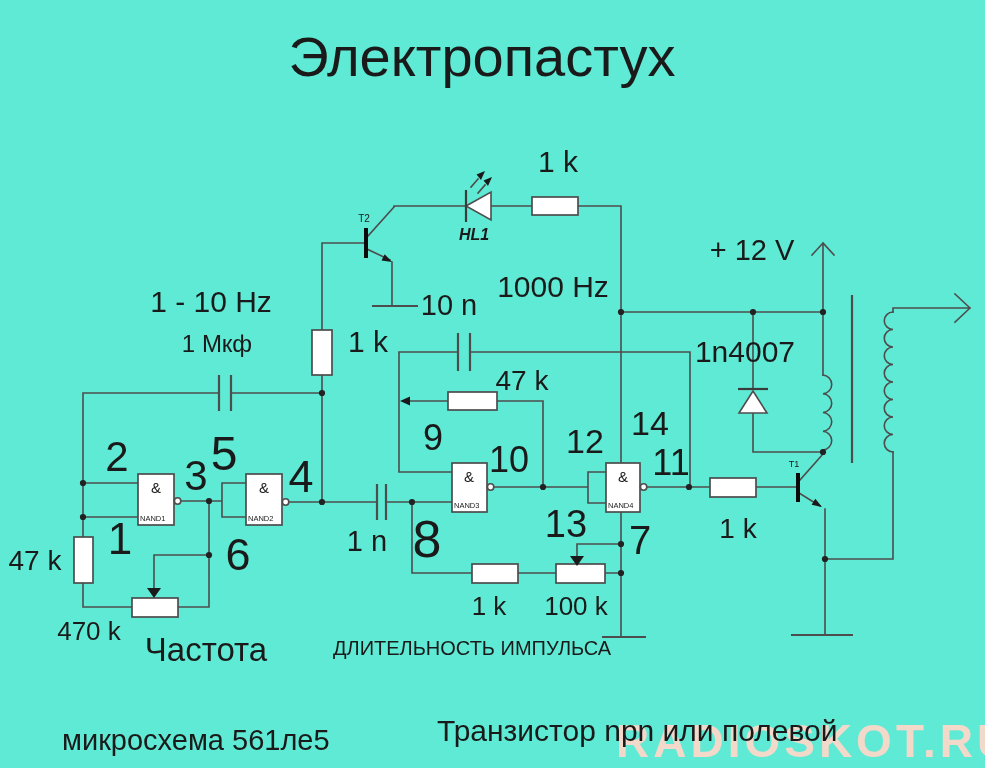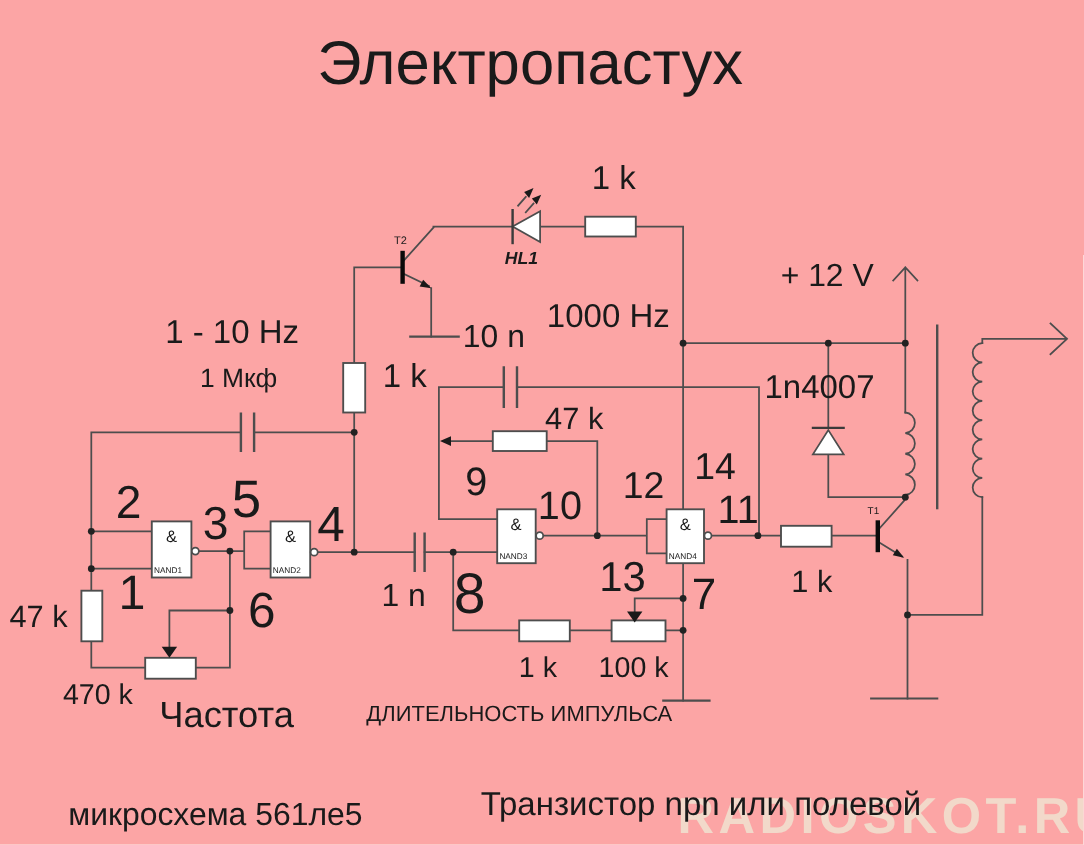--- a/index.html
+++ b/index.html
@@ -1,16 +1,16 @@
 <!DOCTYPE html>
 <html><head>
 <meta charset="utf-8">
 <style>
   html,body{margin:0;padding:0;background:#fff;}
-  .stage{position:relative;width:985px;height:768px;background:#fca5a5;overflow:hidden;
+  .stage{position:relative;width:985px;height:768px;background:#5eead4;overflow:hidden;
          font-family:"Liberation Sans", sans-serif;}
   svg{position:absolute;left:0;top:0;}
   svg text{fill:#1a1a1a;font-family:"Liberation Sans", sans-serif;}
   .wire{stroke:#4d4d4d;stroke-width:1.6;fill:none;stroke-linecap:square;}
   .plate{stroke:#4d4d4d;stroke-width:2.2;fill:none;}
   .box{fill:#ffffff;stroke:#4d4d4d;stroke-width:1.7;}
   .bar{stroke:#0a0a0a;stroke-width:4;fill:none;}
   .thinbar{stroke:#3b3b3b;stroke-width:2.2;fill:none;}
   .dot{fill:#222222;}
   .head{fill:#1a1a1a;stroke:none;}

